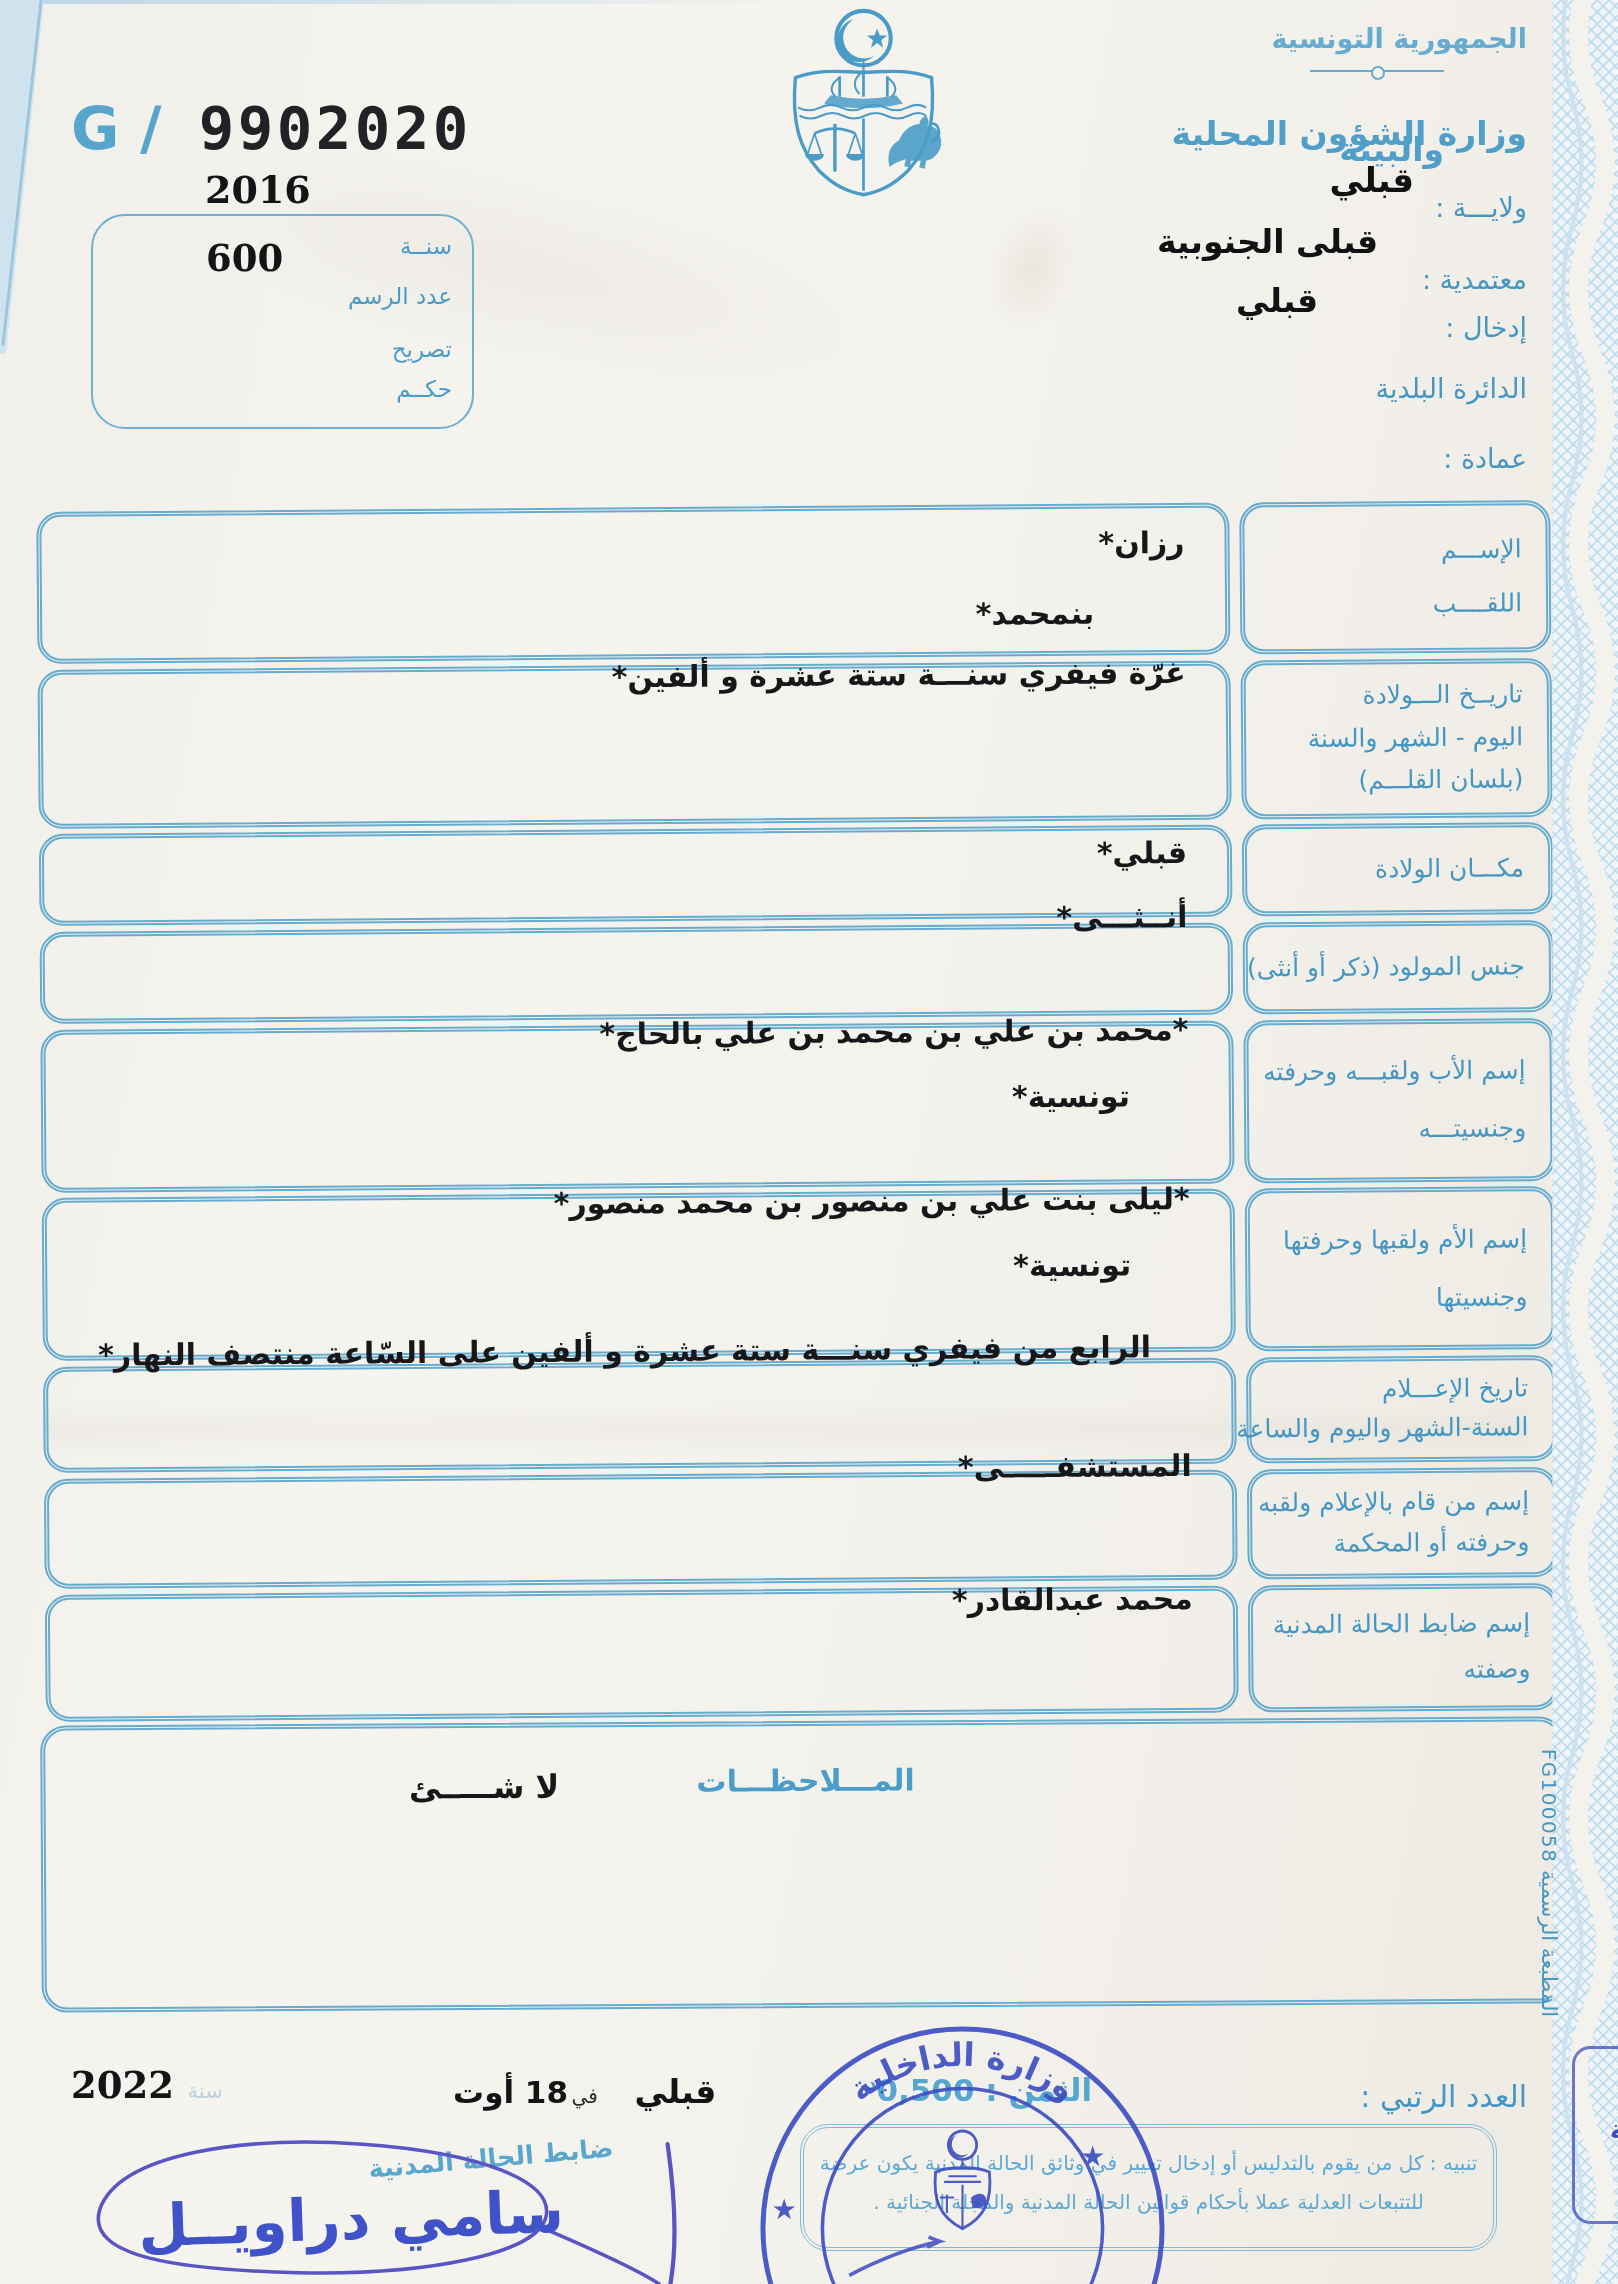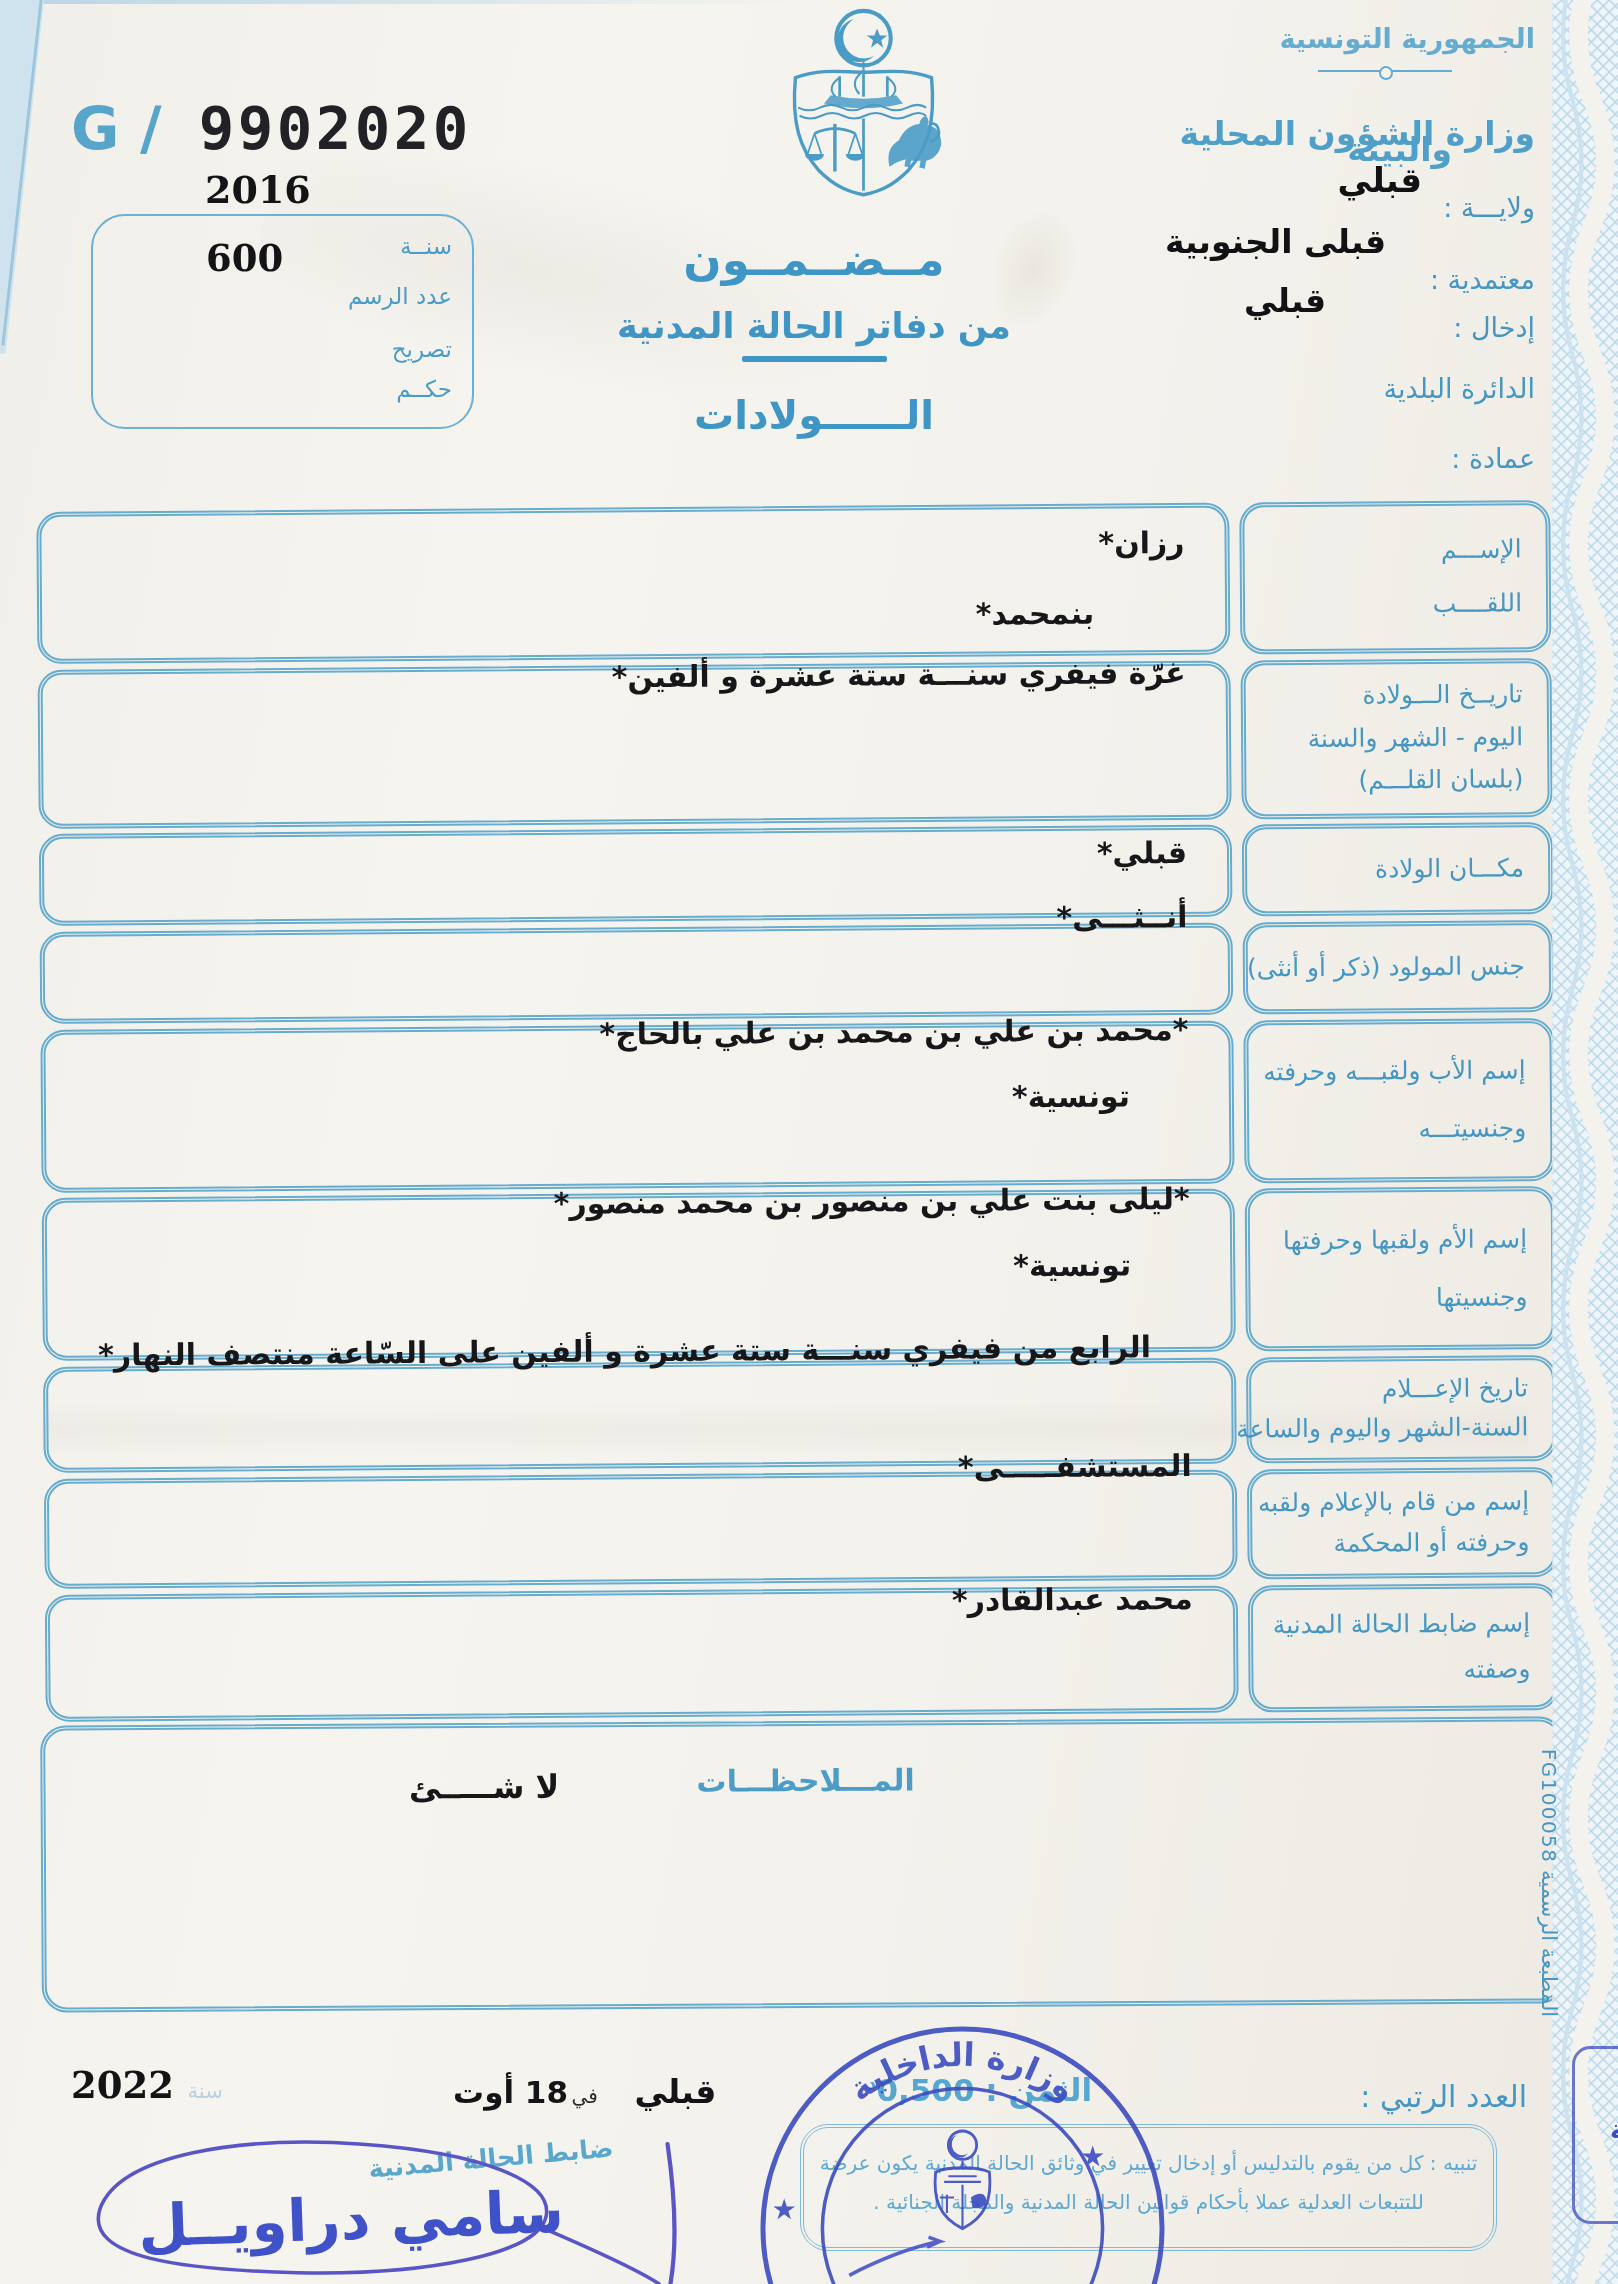--- a/index.html
+++ b/index.html
@@ -33,21 +33,21 @@
   .g300{position:absolute;left:113px;top:20px;font-family:"DejaVu Serif",serif;font-weight:bold;font-size:37px;color:#141416;}
   
   .emblem{position:absolute;left:775px;top:5.7px;width:177px;height:195px;}
   
   .title-block{position:absolute;left:609px;top:233px;width:410px;text-align:center;color:#3f96c4;}
   .title-l1{font-size:45px;font-weight:bold;letter-spacing:1.4px;}
   .title-l2{font-size:35px;font-weight:bold;margin-top:20px;}
   .title-underline{width:145px;height:6.4px;background:#3f96c4;margin:10px auto 0;border-radius:2.1px;}
   .title-l3{font-size:40px;font-weight:bold;margin-top:30px;}
   
-  .admin{position:absolute;right:84px;top:17.7px;width:333px;height:474px;}
+  .admin{position:absolute;right:92px;top:17.7px;width:333px;height:474px;}
   .admin>div{position:absolute;white-space:nowrap;}
   .republic{top:5.7px;right:0;font-size:27px;font-weight:bold;color:#66acd0;}
   .divider{top:52px;right:83px;width:134px;height:2.1px;background:#66acd0;}
   .divider::after{content:"";position:absolute;left:61px;top:-4.2px;width:10px;height:10px;border:2.1px solid #66acd0;border-radius:50%;background:#f4f2ec;}
   .ministry1{top:68px;right:0;font-size:33px;font-weight:bold;color:#4f9fc9;margin-top:28px;}
   .ministry2{top:112px;right:83px;font-size:33px;font-weight:bold;color:#4f9fc9;}
   .hval{font-weight:bold;color:#121214;}
   .v-kebili-top{top:142px;right:113px;font-size:34px;}
   .wilaya-lbl{top:174px;right:0;font-size:27px;color:#4596c2;}
   .v-wilaya{top:204px;right:149px;font-size:33px;}
@@ -172,26 +172,20 @@
       <line x1="130" y1="162" x2="130" y2="268" stroke-width="4"></line>
       <line x1="88" y1="170" x2="88" y2="240" stroke-width="5"></line>
       <path d="M58,184 q30,-14 60,0" stroke-width="4"></path>
       <path d="M58,184 L48,214 M58,184 L68,214 M118,184 L108,214 M118,184 L128,214" stroke-width="2.5"></path>
       <path d="M44,214 a14,10 0 0 0 28,0 Z M104,214 a14,10 0 0 0 28,0 Z" fill="#4a9cc7" stroke="none"></path>
       <path d="M168,232 q-6,-26 14,-38 q10,-22 30,-24 q2,-10 10,-12 q6,8 2,14 q14,2 18,14 q6,16 -4,28 q-6,8 -16,10 l-2,12 -8,-2 2,-10 -14,0 -2,10 -8,-2 2,-10 q-14,4 -22,10 Z" fill="#4a9cc7" stroke="none" opacity=".9"></path>
       <path d="M228,196 q16,-4 12,-18 q-2,-10 -12,-8" stroke-width="4"></path>
     </g>
   </svg>
 
-  <div class="title-block">
-    <div class="title-l1">مــضــمــون</div>
-    <div class="title-l2">من دفاتر الحالة المدنية</div>
-    <div class="title-underline"></div>
-    <div class="title-l3">الــــــولادات</div>
-  </div>
 
   <div class="admin">
     <div class="republic">الجمهورية التونسية</div>
     <div class="divider"></div>
     <div class="ministry1">وزارة الشؤون المحلية</div>
     <div class="ministry2">والبيئة</div>
     <div class="hval v-kebili-top">قبلي</div>
     <div class="wilaya-lbl">ولايـــة :</div>
     <div class="hval v-wilaya">قبلى الجنوبية</div>
     <div class="delegation-lbl">معتمدية :</div>

